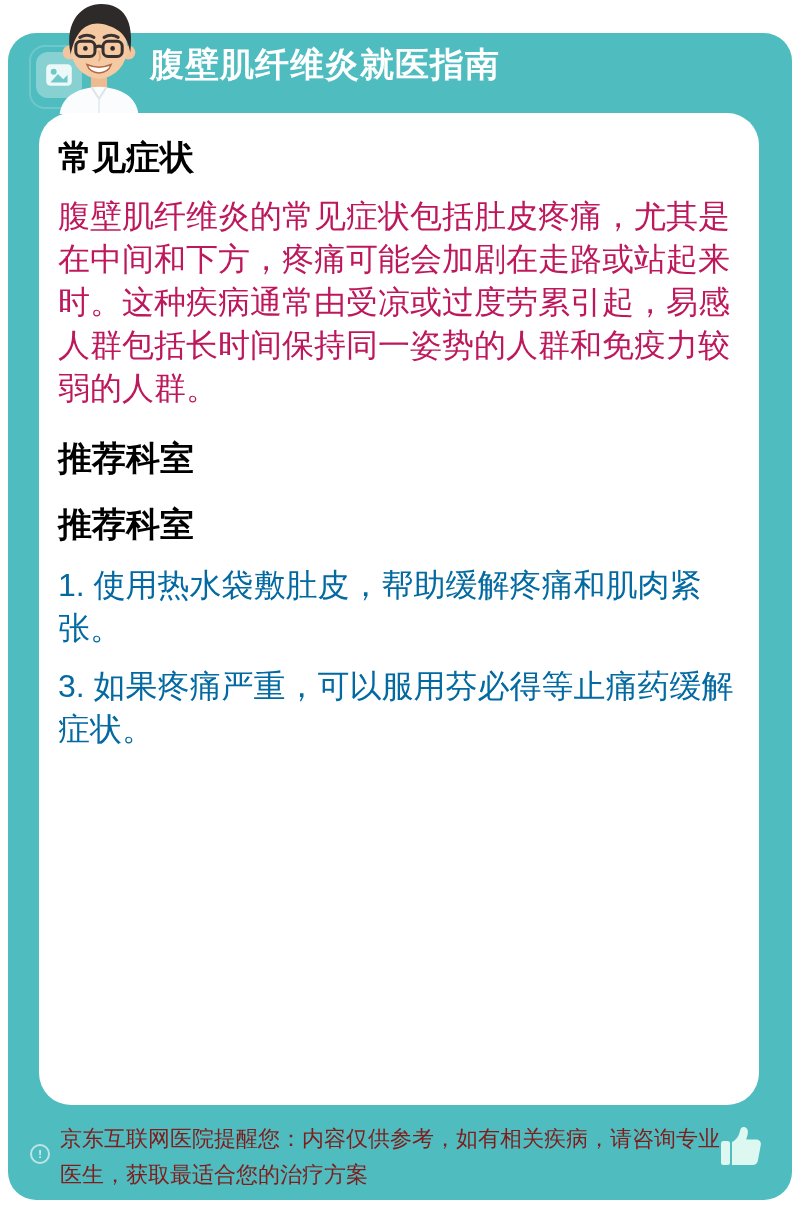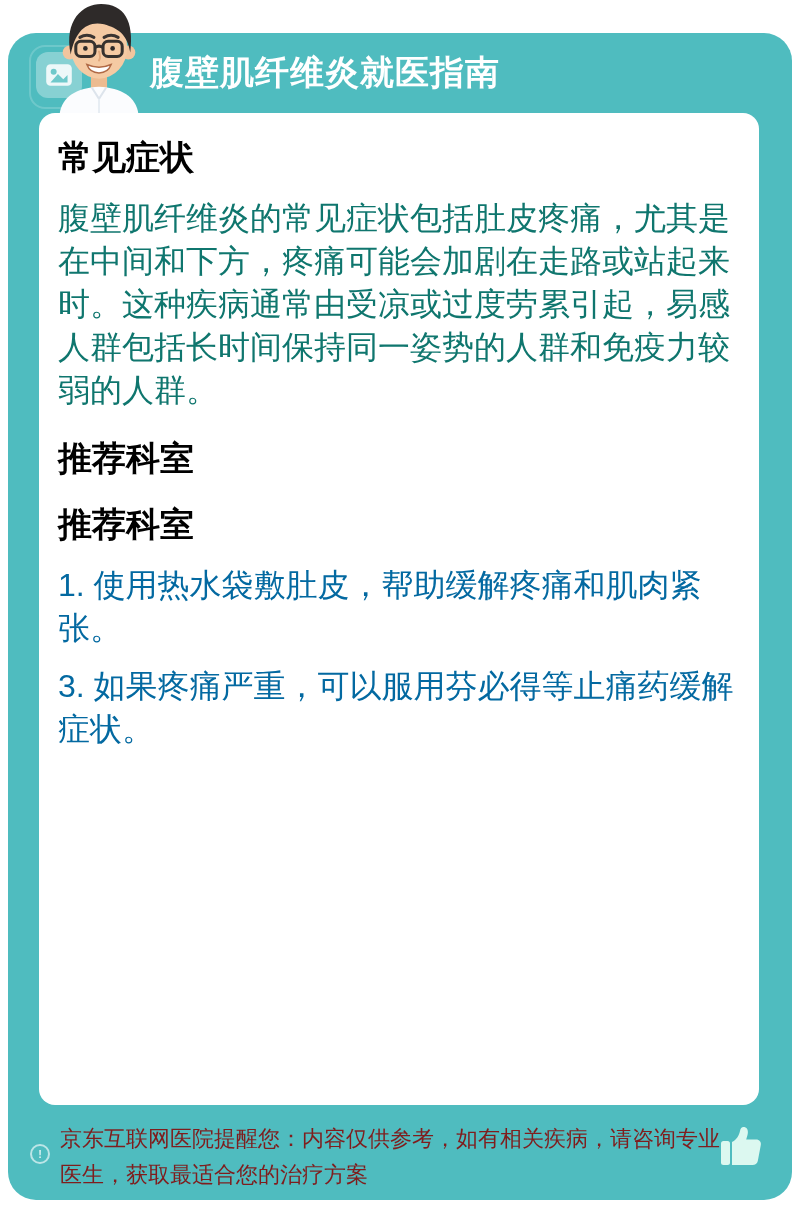--- a/index.html
+++ b/index.html
@@ -16,34 +16,34 @@
     position:absolute;left:29px;top:45px;width:60px;height:60px;
     border:2px solid rgba(255,255,255,0.18);border-radius:16px;z-index:1;
   }
   .photo-chip{
     position:absolute;left:36px;top:52px;width:46px;height:46px;
     background:rgba(255,255,255,0.32);border-radius:12px;z-index:1;
     display:flex;align-items:center;justify-content:center;
   }
   .avatar{position:absolute;left:46px;top:1px;width:106px;height:113px;z-index:2;}
   .page-title{
-    position:absolute;left:150px;top:52px;z-index:2;
+    position:absolute;left:150px;top:44px;z-index:2;
     font-size:34px;line-height:40px;font-weight:bold;color:#FFFFFF;letter-spacing:1px;
     white-space:nowrap;
   }
   .card{
     position:absolute;left:39px;top:113px;width:720px;height:992px;z-index:3;
-    background:#FFFFFF;border-radius:16px;box-sizing:border-box;
+    background:#FFFFFF;border-radius:32px;box-sizing:border-box;
     padding:24px 20px 0 19px;overflow:hidden;
   }
   .card h2{
     margin:26px 0 20px 0;font-size:34px;line-height:40px;font-weight:bold;color:#000000;
   }
   .card h2.first{margin-top:0;}
-  .card p{margin:0;font-size:32px;line-height:43px;color:#0f766e;}
+  .card p{margin:0;font-size:32px;line-height:43px;color:#be185d;font-family:Liberation Mono, monospace;}
   .care-list{margin:0;padding:0;list-style:none;}
   .care-list li{margin:0 0 15px 0;font-size:32px;line-height:43px;color:#0369a1;}
   .footer-info-icon{
     position:absolute;left:30px;top:1144px;width:20px;height:20px;z-index:2;
     border:2px solid rgba(255,255,255,0.62);border-radius:50%;box-sizing:border-box;
     display:flex;align-items:center;justify-content:center;
     font-size:11px;line-height:1;color:rgba(255,255,255,0.8);font-weight:bold;
   }
   .footer-disclaimer{
     position:absolute;left:60px;top:1121px;width:672px;z-index:2;

